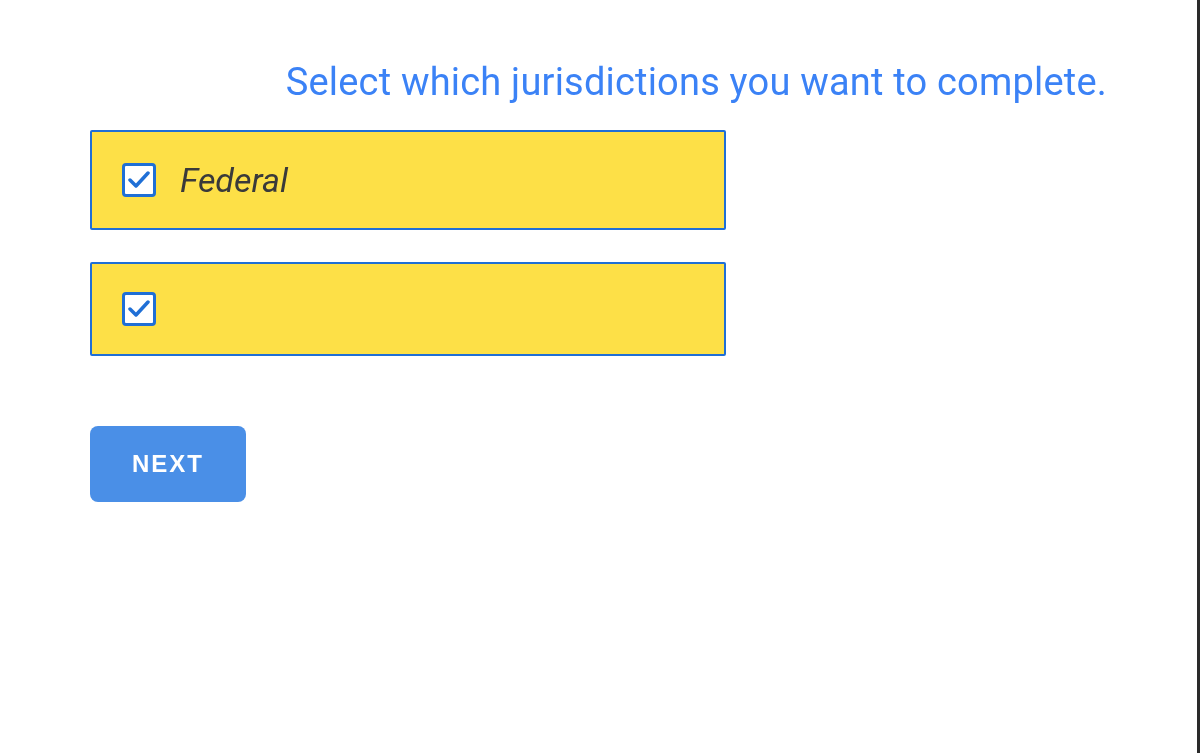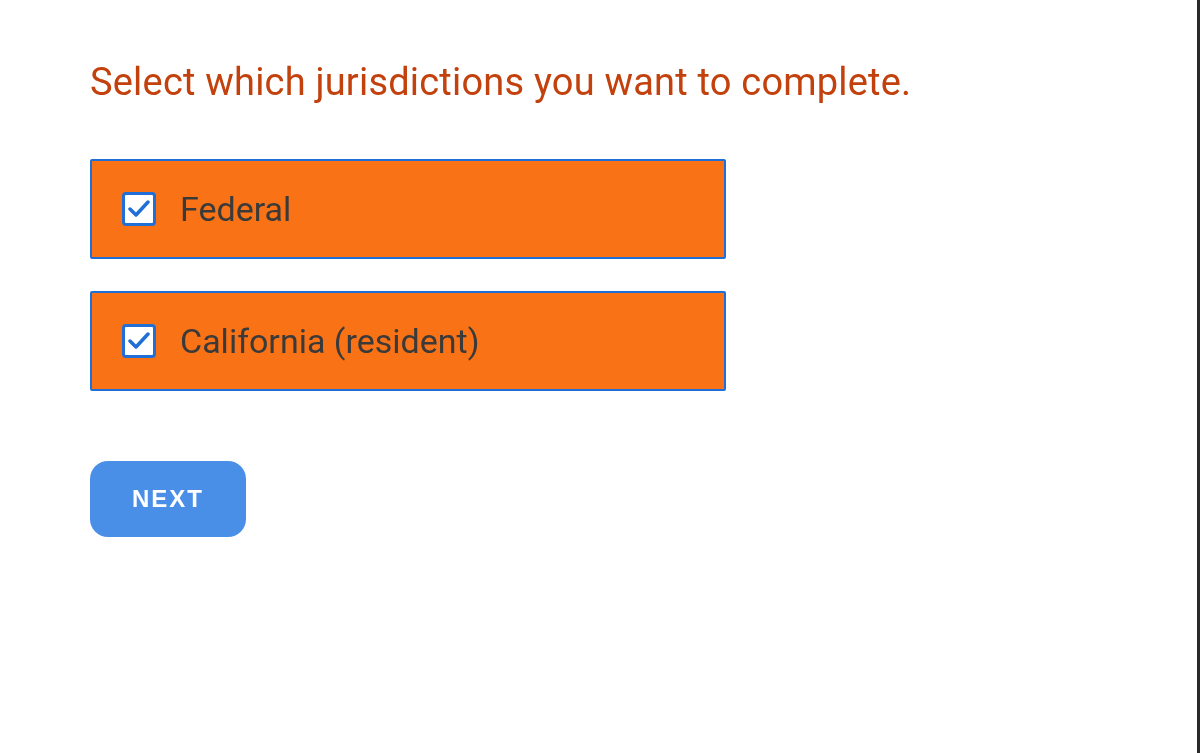--- a/index.html
+++ b/index.html
@@ -13,44 +13,46 @@
       width: 1200px;
       height: 753px;
       position: relative;
       border-right: 3px solid #2a2a2a;
     }
     .container {
       padding: 60px 90px;
     }
     .heading {
       font-size: 38px;
-      color: #c2410c;
+      color: #3b82f6;
       font-weight: 400;
-      margin-bottom: 55px;
+      margin-bottom: 26px;
       letter-spacing: 0.2px;
+      text-align: right;
     }
     .option-list {
       display: flex;
       flex-direction: column;
       gap: 32px;
       margin-bottom: 70px;
     }
     .option {
       display: flex;
       align-items: center;
       gap: 24px;
       padding: 28px 30px;
       width: 636px;
       cursor: pointer;
       border: 2px solid transparent;
       border-radius: 2px;
     }
     .option.selected {
-      background: #f97316;
+      background: #fde047;
       border: 2px solid #1f6fd6;
+      font-style: italic;
     }
     .checkbox {
       width: 34px;
       height: 34px;
       border: 3px solid #6e6e6e;
       border-radius: 4px;
       display: flex;
       align-items: center;
       justify-content: center;
       flex-shrink: 0;
@@ -71,21 +73,21 @@
       font-weight: 400;
     }
     .next-button {
       background: #4a8fe7;
       color: #ffffff;
       border: none;
       padding: 24px 42px;
       font-size: 24px;
       font-weight: 600;
       letter-spacing: 2px;
-      border-radius: 18px;
+      border-radius: 8px;
       cursor: pointer;
     }
   </style>
 </head>
 <body>
 
 <div class="container">
   <h1 class="heading">Select which jurisdictions you want to complete.</h1>
   
   <div class="option-list">
@@ -98,20 +100,19 @@
       </div>
       <span class="option-label">Federal</span>
     </div>
 
     <div class="option selected">
       <div class="checkbox">
         <svg class="checkmark" width="22" height="18" viewBox="0 0 22 18" fill="none">
           <path d="M2 9 L8 15 L20 2" stroke="#1f6fd6" stroke-width="3.5" stroke-linecap="round" stroke-linejoin="round"></path>
         </svg>
       </div>
-      <span class="option-label">California (resident)</span>
     </div>
 
 
   </div>
 
   <button class="next-button">NEXT</button>
 </div>
 
 </body></html>

